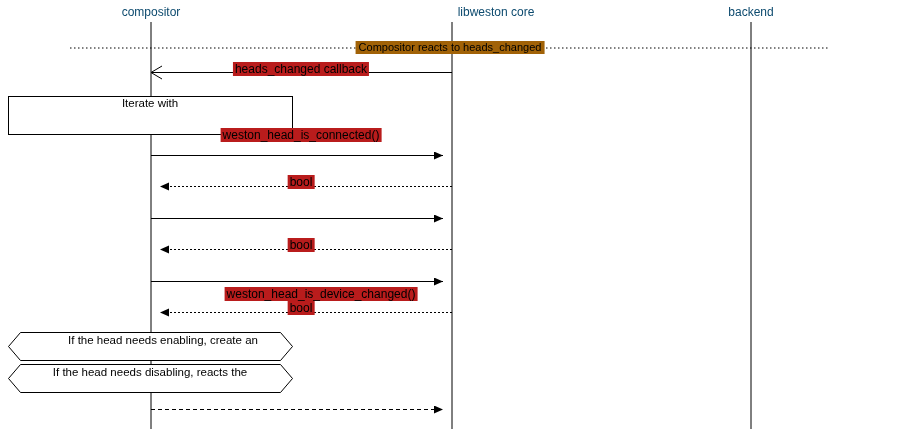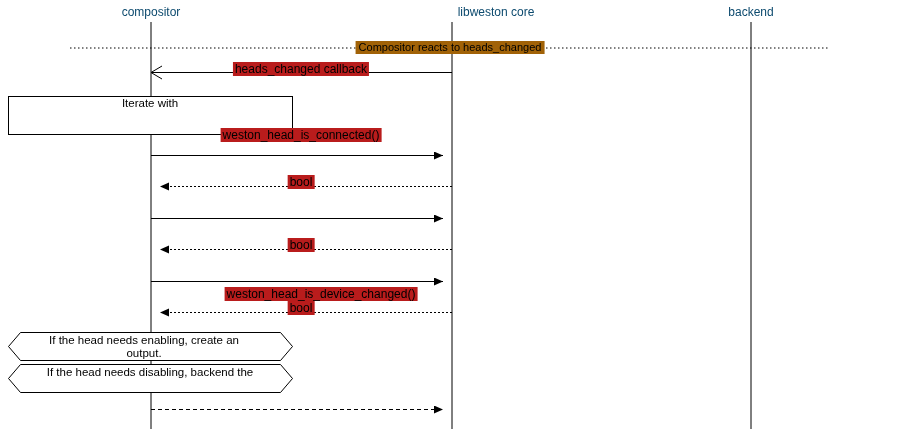--- a/index.html
+++ b/index.html
@@ -163,22 +163,21 @@
   <div class="msg-label" style="left:301px; top:238px;">bool</div>
 
   <div class="msg-label" style="left:301px; top:287px;margin-left:20px;">weston_head_is_device_changed()</div>
 
   <div class="msg-label" style="left:301px; top:301px;">bool</div>
 
   <div class="note-text" style="left:10px; top:97px; width:280px;">
     <div>Iterate with</div>
   </div>
 
-  <div class="hex-text" style="left:12px; top:334px; width:264px;">
+  <div class="hex-text" style="left:31px; top:334px; width:264px;">
     <div>If the head needs enabling, create an</div>
-    <div>output.</div>
   </div>
 
   <div class="hex-text" style="left:18px; top:366px; width:264px;">
-    <div>If the head needs disabling, backend the</div>
+    <div>If the head needs disabling, reacts the</div>
   </div>
 
 </div>
 
 </body></html>

